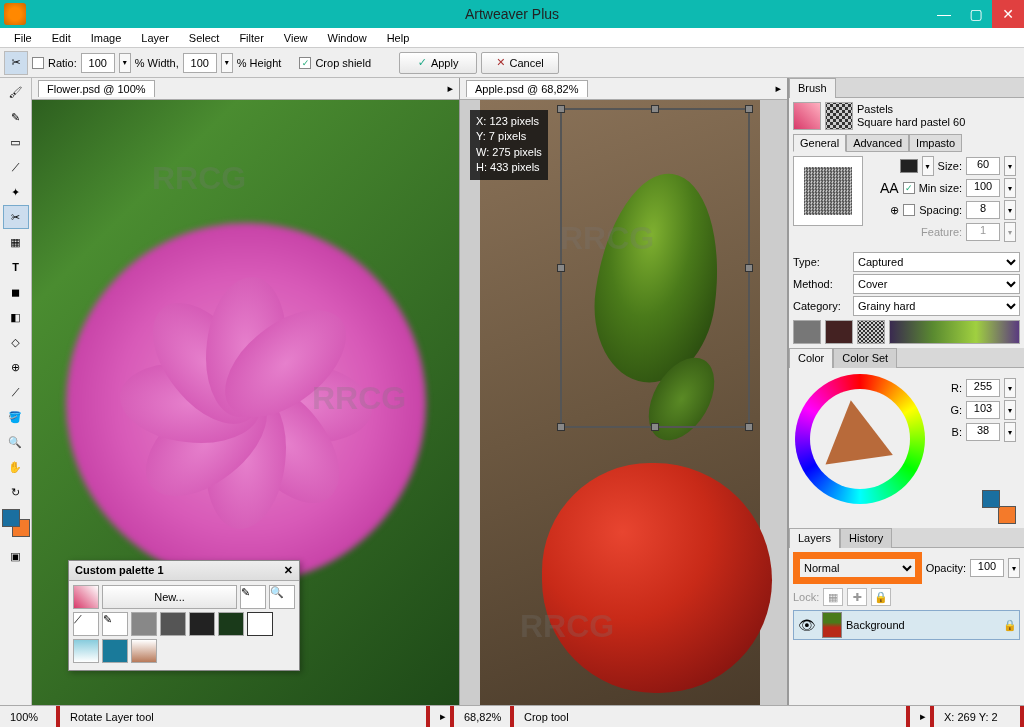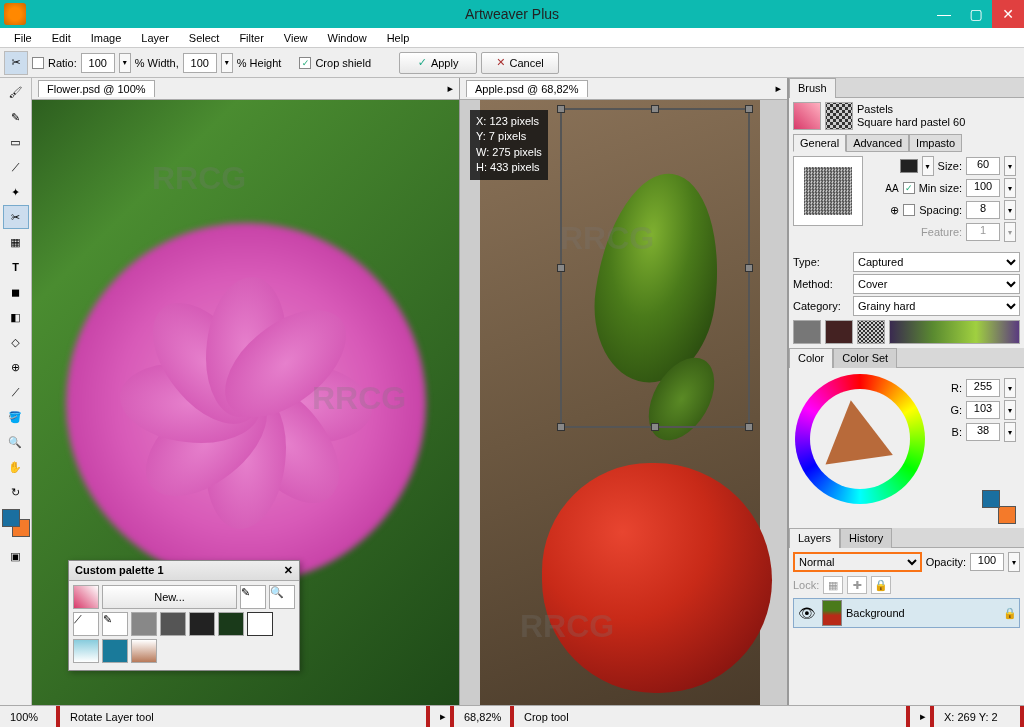--- a/index.html
+++ b/index.html
@@ -306,21 +306,21 @@
         <div class="preview"><div class="preview-inner"></div></div>
         <div class="brushprops">
           <div class="proprow">
               <span class="shapeicon"></span>
               <span class="dropbtn">▾</span>
               <span>Size:</span>
               <span class="val">60</span>
               <span class="dropbtn">▾</span>
             </div>
           <div class="proprow">
-              <span style="font-size:10px">AA</span>
+              <span style="font-size:14px">AA</span>
               <span class="chk">✓</span>
               <span>Min size:</span>
               <span class="val">100</span>
               <span class="dropbtn">▾</span>
             </div>
           <div class="proprow">
               <span>⊕</span>
               <span class="chk"></span>
               <span>Spacing:</span>
               <span class="val">8</span>
@@ -385,21 +385,21 @@
         </div>
       </div>
     </div>
 
     <div class="panel-tab">
         <span>Layers</span>
         <span style="background:#d0d0d0">History</span>
       </div>
     <div class="layerspanel">
       <div class="layerctrl">
-        <select style="flex:1;height:20px;border:2px solid #f97316"><option>Normal</option></select>
+        <select style="flex:1;height:32px;border:7px solid #f97316"><option>Normal</option></select>
         <span>Opacity:</span>
         <span class="val">100</span>
           <span class="dropbtn">▾</span>
       </div>
       <div class="layerctrl" style="color:#999">
         <span>Lock:</span>
         <span class="tool-btn" style="width:20px;height:18px">▦</span>
         <span class="tool-btn" style="width:20px;height:18px">✚</span>
         <span class="tool-btn" style="width:20px;height:18px">🔒</span>
       </div>

